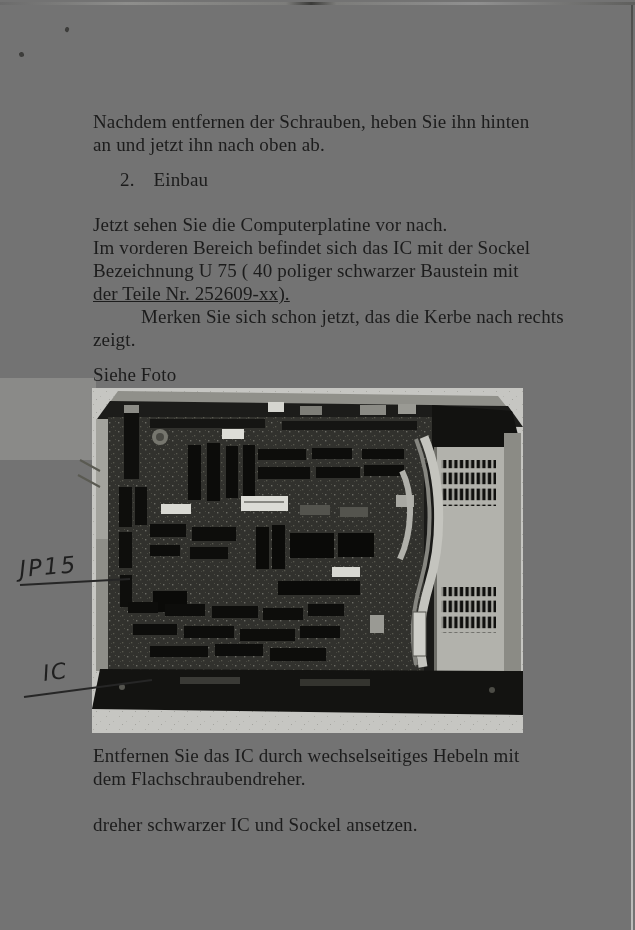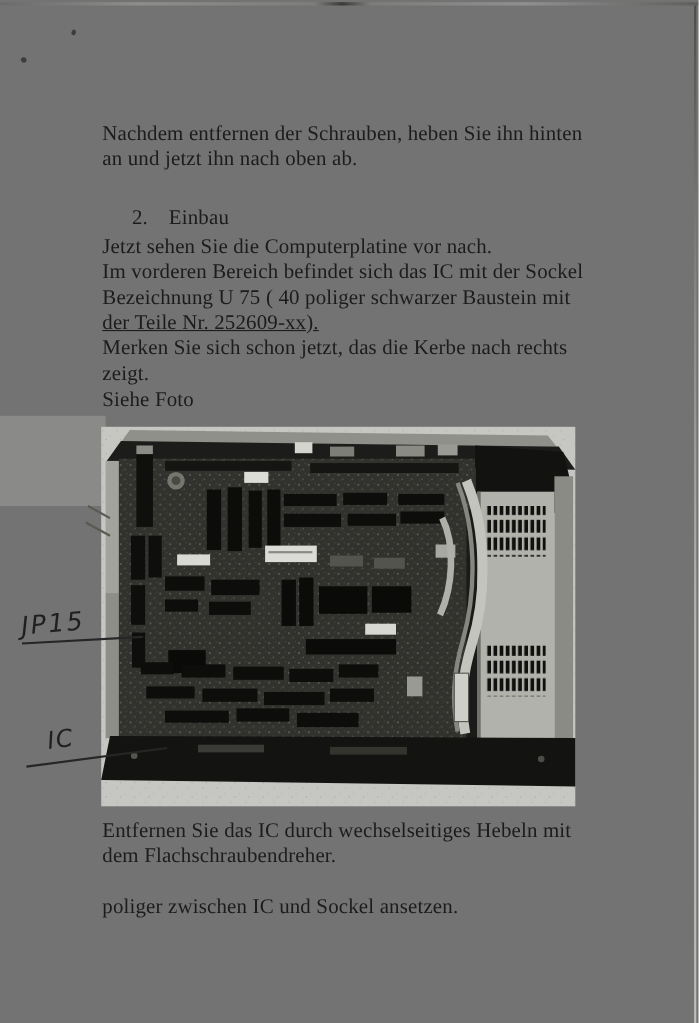--- a/index.html
+++ b/index.html
@@ -40,32 +40,32 @@
 
   <div class="scan-top-line"></div>
   <div class="scan-right-line"></div>
   <div class="speck speck-1"></div>
   <div class="speck speck-2"></div>
   <div class="margin-shade"></div>
 
   <div class="txtline" style="top:110px;">Nachdem entfernen der Schrauben, heben Sie ihn hinten</div>
   <div class="txtline" style="top:133px;">an und jetzt ihn nach oben ab.</div>
 
-  <div class="txtline heading" style="top:187px;text-align:right;">
+  <div class="txtline heading" style="top:168px;text-align:right;">
     <span class="h-num">2.</span>
     <span class="h-title">Einbau</span>
   </div>
 
   <div class="txtline" style="top:213px;">Jetzt sehen Sie die Computerplatine vor nach.</div>
   <div class="txtline" style="top:236px;">Im vorderen Bereich befindet sich das IC mit der Sockel</div>
   <div class="txtline" style="top:259px;">Bezeichnung U 75 ( 40 poliger schwarzer Baustein mit</div>
   <div class="txtline" style="top:282px;text-decoration:underline;">der Teile Nr. 252609-xx).</div>
-  <div class="txtline" style="top:305px;">Merken Sie sich schon jetzt, das die Kerbe nach rechts</div>
+  <div class="txtline" style="top:305px;margin-left:48px;">Merken Sie sich schon jetzt, das die Kerbe nach rechts</div>
   <div class="txtline" style="top:328px;text-align:right;">zeigt.</div>
-  <div class="txtline" style="top:352px;">Siehe Foto</div>
+  <div class="txtline" style="top:363px;">Siehe Foto</div>
 
   <svg class="figure-svg" viewBox="0 0 635 370">
     <defs>
       <pattern id="btx" width="9" height="9" patternUnits="userSpaceOnUse">
         <rect x="1" y="2" width="1.4" height="1.4" fill="#6b6b64"></rect>
         <rect x="5" y="6" width="1.3" height="1.3" fill="#59594f"></rect>
         <rect x="7" y="1" width="1" height="1" fill="#4c4c44"></rect>
         <rect x="3" y="7" width="1" height="1" fill="#45453f"></rect>
       </pattern>
       <pattern id="vent" width="5.6" height="16" patternUnits="userSpaceOnUse">
@@ -179,15 +179,15 @@
     <g>
       <text x="20" y="202" class="hand" font-size="23" letter-spacing="2" transform="rotate(-5 20 202)">JP15</text>
       <line x1="20" y1="210" x2="130" y2="204" stroke="#262626" stroke-width="2"></line>
       <text x="44" y="306" class="hand" font-size="22" letter-spacing="1.5" transform="rotate(-8 44 306)">IC</text>
       <line x1="24" y1="322" x2="152" y2="305" stroke="#262626" stroke-width="2"></line>
     </g>
   </svg>
 
   <div class="txtline" style="top:744px;">Entfernen Sie das IC durch wechselseitiges Hebeln mit</div>
   <div class="txtline" style="top:767px;">dem Flachschraubendreher.</div>
-  <div class="txtline" style="top:813px;">poliger zwischen IC und Sockel ansetzen.</div>
+  <div class="txtline" style="top:813px;">dreher schwarzer IC und Sockel ansetzen.</div>
 
 </div>
 
 </body></html>

